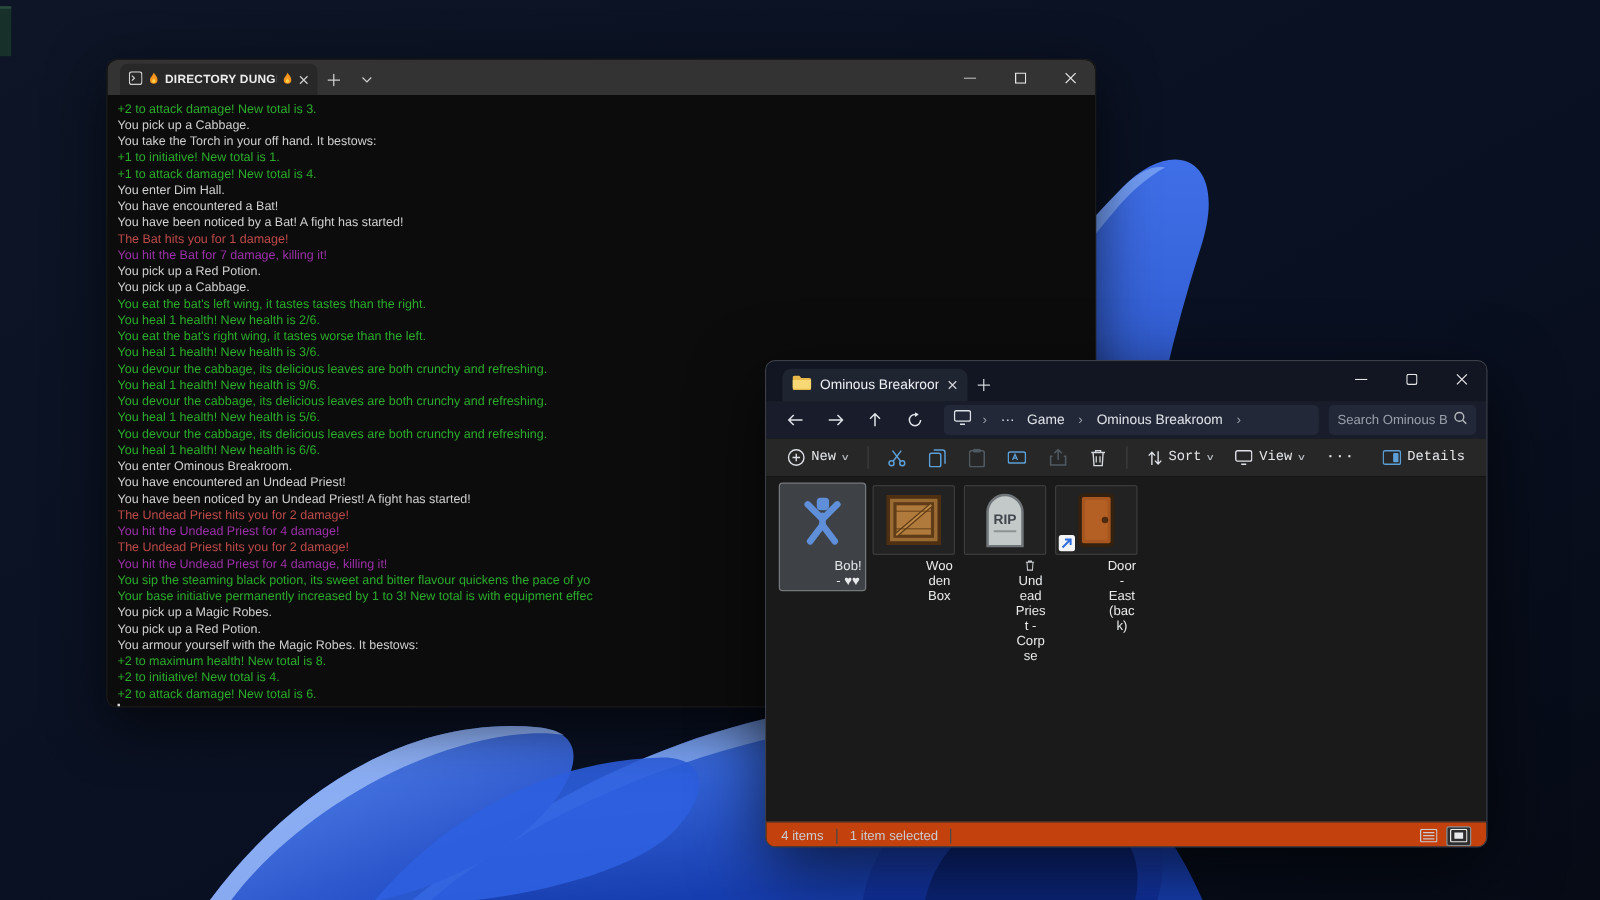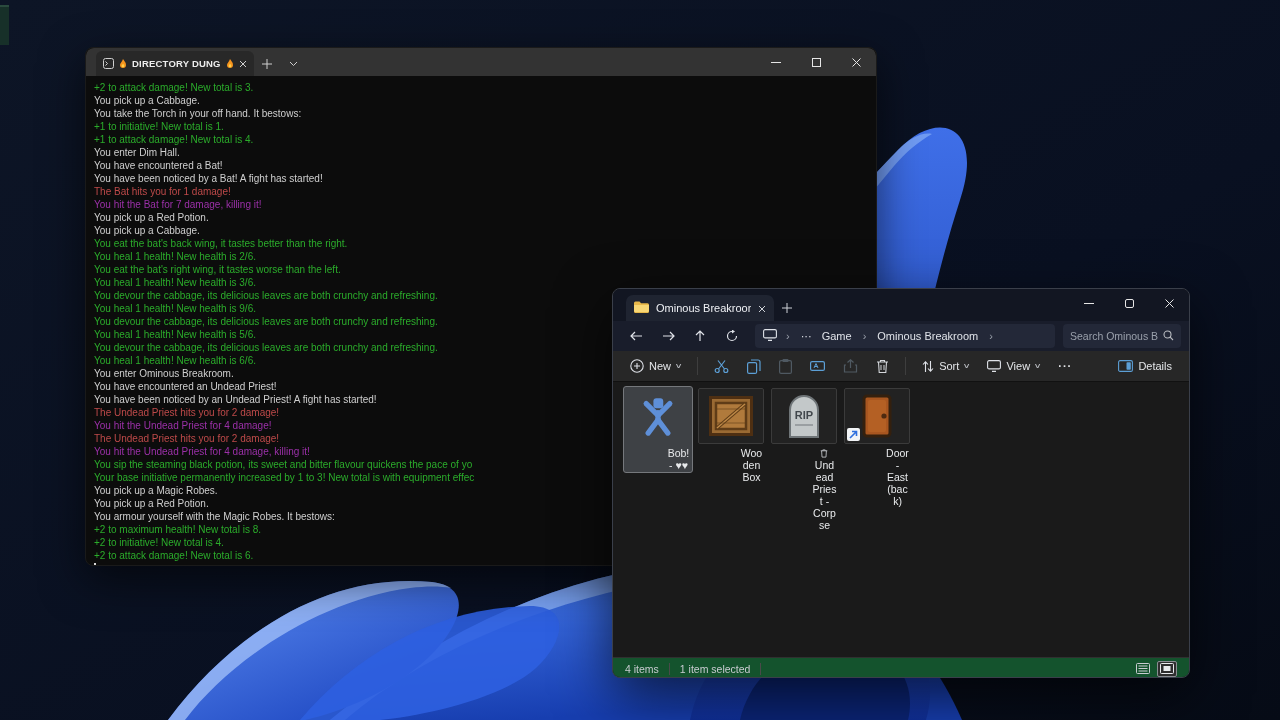--- a/index.html
+++ b/index.html
@@ -31,35 +31,35 @@
   .exp-tab-title { font-size:11px; color:#eef0f4; white-space:nowrap; overflow:hidden; flex:1; }
   .exp-newtab { width:26px; height:26px; display:flex; align-items:center; justify-content:center; color:#cfd2d8; }
   .exp-controls { margin-left:auto; display:flex; align-self:flex-start; }
   .exp-navrow { height:30px; background:#191d2b; display:flex; align-items:center; padding:0 8px; gap:2px; }
   .nav-btn { width:30px; height:26px; display:flex; align-items:center; justify-content:center; border-radius:4px; }
   .addr-pill { flex:1; height:24px; margin:0 6px; background:#232838; border-radius:4px; display:flex; align-items:center; padding:0 8px; gap:6px; overflow:hidden; }
   .bc-item { font-size:11px; color:#dfe2e8; white-space:nowrap; padding:0 2px; }
   .bc-chev { font-size:11px; color:#9aa0ab; padding:0 3px; }
   .search-pill { width:118px; height:24px; background:#232838; border-radius:4px; display:flex; align-items:center; padding:0 7px; gap:5px; }
   .search-text { font-size:10.5px; color:#9aa0ab; white-space:nowrap; overflow:hidden; flex:1; }
-  .exp-toolbar { height:31px; background:#272727; border-bottom:1px solid #111111; display:flex; align-items:center; padding:0 10px; gap:4px; }
+  .exp-toolbar { height:31px; background:#272727; border-bottom:1px solid #111111; display:flex; align-items:center; padding:0 10px; gap:4px;font-family:Liberation Mono, monospace; }
   .tb-btn { height:24px; display:flex; align-items:center; justify-content:center; gap:5px; padding:0 7px; border-radius:4px; color:#e4e6e9; font-size:11px; }
   .tb-ico { display:flex; align-items:center; }
   .tb-btn.disabled { opacity:.35; }
   .tb-sep { width:1px; height:18px; background:#3e3e3e; margin:0 5px; }
   .tb-spacer { flex:1; }
   .chev-dn { font-size:7px; color:#b8bbc0; transform:scaleX(1.6); }
   .exp-content { height:275px; background:#1a1a1a; padding:4px 0 0 10px; display:flex; align-items:flex-start; gap:3px; }
   .tile { width:70px; border:1px solid transparent; border-radius:3px; padding:1px; }
   .tile.selected { background:#3e4145; border-color:#75787c; }
   .tile-iconbox { position:relative; height:56px; display:flex; align-items:center; justify-content:center; border:1px solid #3b3b3b; border-radius:2px; background:#222222; }
   .tile.selected .tile-iconbox { border-color:transparent; background:transparent; }
   .tile-label { margin-top:3px; font-size:10.5px; line-height:12px; color:#e8eaec; text-align:center; word-wrap:break-word;margin-left:41px; }
   .shortcut-badge { position:absolute; left:2px; bottom:2px; width:13px; height:13px; background:#f2f4f6; border-radius:2px; display:flex; align-items:center; justify-content:center; }
-  .exp-status { height:22px; background:#14532d; border-top:1px solid #303030; display:flex; align-items:center; padding:0 12px; gap:10px; }
+  .exp-status { height:22px; background:#c2410c; border-top:1px solid #303030; display:flex; align-items:center; padding:0 12px; gap:10px; }
   .status-text { font-size:10.5px; color:#c9ccd1; }
   .status-div { width:1px; height:12px; background:#4a4a4a; }
   .status-right { margin-left:auto; display:flex; gap:4px; }
   .view-toggle { width:20px; height:16px; display:flex; align-items:center; justify-content:center; border-radius:2px; border:1px solid transparent; }
   .view-toggle.active { border-color:#8a8d92; background:#2e2e2e; }
 </style>
 </head>
 <body>
 
 <div class="desktop">
@@ -169,21 +169,21 @@
         <div class="tl white">You take the Torch in your off hand. It bestows:</div>
         <div class="tl green">+1 to initiative! New total is 1.</div>
         <div class="tl green">+1 to attack damage! New total is 4.</div>
         <div class="tl white">You enter Dim Hall.</div>
         <div class="tl white">You have encountered a Bat!</div>
         <div class="tl white">You have been noticed by a Bat! A fight has started!</div>
         <div class="tl red">The Bat hits you for 1 damage!</div>
         <div class="tl magenta">You hit the Bat for 7 damage, killing it!</div>
         <div class="tl white">You pick up a Red Potion.</div>
         <div class="tl white">You pick up a Cabbage.</div>
-        <div class="tl green">You eat the bat's back wing, it tastes better than the right.</div>
+        <div class="tl green">You eat the bat's left wing, it tastes tastes than the right.</div>
         <div class="tl green">You heal 1 health! New health is 2/6.</div>
         <div class="tl green">You eat the bat's right wing, it tastes worse than the left.</div>
         <div class="tl green">You heal 1 health! New health is 3/6.</div>
         <div class="tl green">You devour the cabbage, its delicious leaves are both crunchy and refreshing.</div>
         <div class="tl green">You heal 1 health! New health is 9/6.</div>
         <div class="tl green">You devour the cabbage, its delicious leaves are both crunchy and refreshing.</div>
         <div class="tl green">You heal 1 health! New health is 5/6.</div>
         <div class="tl green">You devour the cabbage, its delicious leaves are both crunchy and refreshing.</div>
         <div class="tl green">You heal 1 health! New health is 6/6.</div>
         <div class="tl white">You enter Ominous Breakroom.</div>

